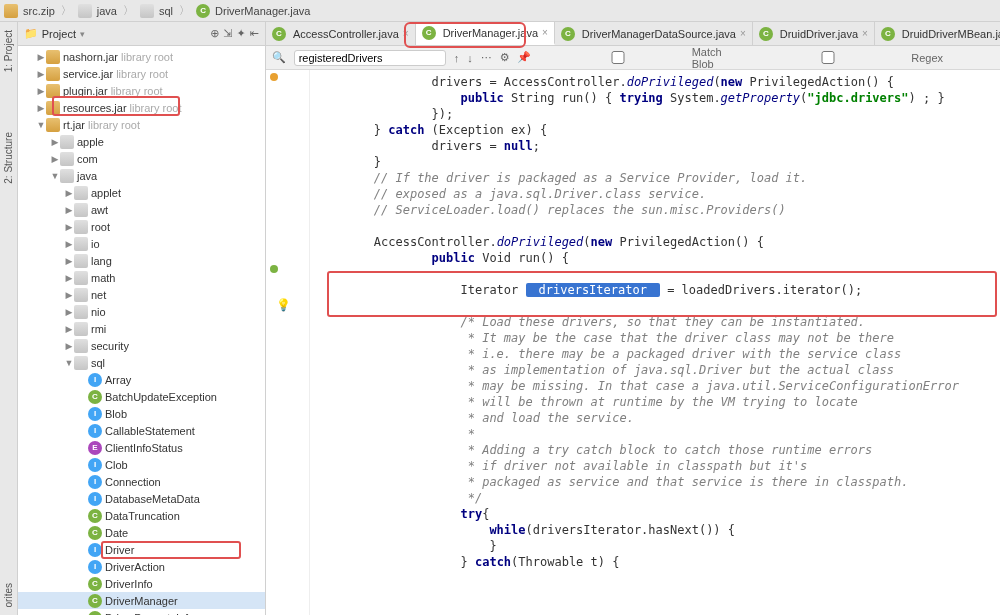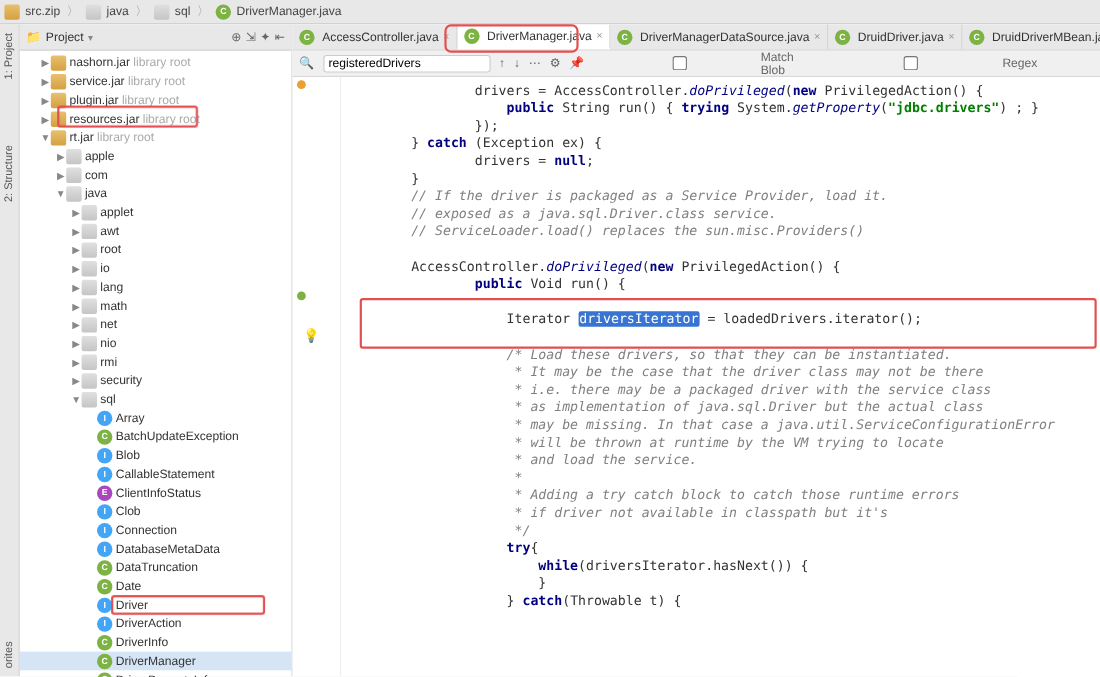--- a/index.html
+++ b/index.html
@@ -38,21 +38,21 @@
 .editor-body { flex: 1; display: flex; overflow: hidden; }
 .gutter { width: 44px; background: #fff; border-right: 1px solid #eee; position:relative; }
 .gutter .marker { position:absolute; left:4px; width:8px; height:8px; border-radius:50%; }
 .gutter .bulb { position:absolute; left:10px; font-size:12px; }
 .code { flex:1; overflow:auto; padding: 4px 0 20px 6px; font-family: Menlo, Consolas, monospace; font-size: 12px; line-height: 16px; color:#333; position:relative; }
 .code .line { white-space: pre; }
 .kw { color: #000080; font-weight: bold; }
 .mth { color: #000080; font-style: italic; }
 .str { color: #008000; font-weight: bold; }
 .cmt { color: #808080; font-style: italic; }
-.sel { background: #3874d1; color: #fff; padding:0 1px; border-radius:2px; }
+.sel { background: #3874d1; color: #fff; padding:0 13px; border-radius:2px; }
 .hl-box { position:absolute; border:2px solid #e05050; border-radius:3px; pointer-events:none; }
 </style>
 </head>
 <body>
 
 <div class="container">
   <div class="topbar">
     <span class="segment">
         <span class="icon-sm jar-icon"></span>
         <span>src.zip</span>
@@ -348,20 +348,21 @@
             <div class="line"><span class="cmt">                    /* Load these drivers, so that they can be instantiated.</span></div>
             <div class="line"><span class="cmt">                     * It may be the case that the driver class may not be there</span></div>
             <div class="line"><span class="cmt">                     * i.e. there may be a packaged driver with the service class</span></div>
             <div class="line"><span class="cmt">                     * as implementation of java.sql.Driver but the actual class</span></div>
             <div class="line"><span class="cmt">                     * may be missing. In that case a java.util.ServiceConfigurationError</span></div>
             <div class="line"><span class="cmt">                     * will be thrown at runtime by the VM trying to locate</span></div>
             <div class="line"><span class="cmt">                     * and load the service.</span></div>
             <div class="line"><span class="cmt">                     *</span></div>
             <div class="line"><span class="cmt">                     * Adding a try catch block to catch those runtime errors</span></div>
             <div class="line"><span class="cmt">                     * if driver not available in classpath but it's</span></div>
+            <div class="line"><span class="cmt">                     * packaged as service and that service is there in classpath.</span></div>
             <div class="line"><span class="cmt">                     */</span></div>
             <div class="line">                    <span class="kw">try</span>{</div>
             <div class="line">                        <span class="kw">while</span>(driversIterator.hasNext()) {</div>
             <div class="line">                        }</div>
             <div class="line">                    } <span class="kw">catch</span>(Throwable t) {</div>
           </div>
       </div>
     </div>
   </div>
 </div>

